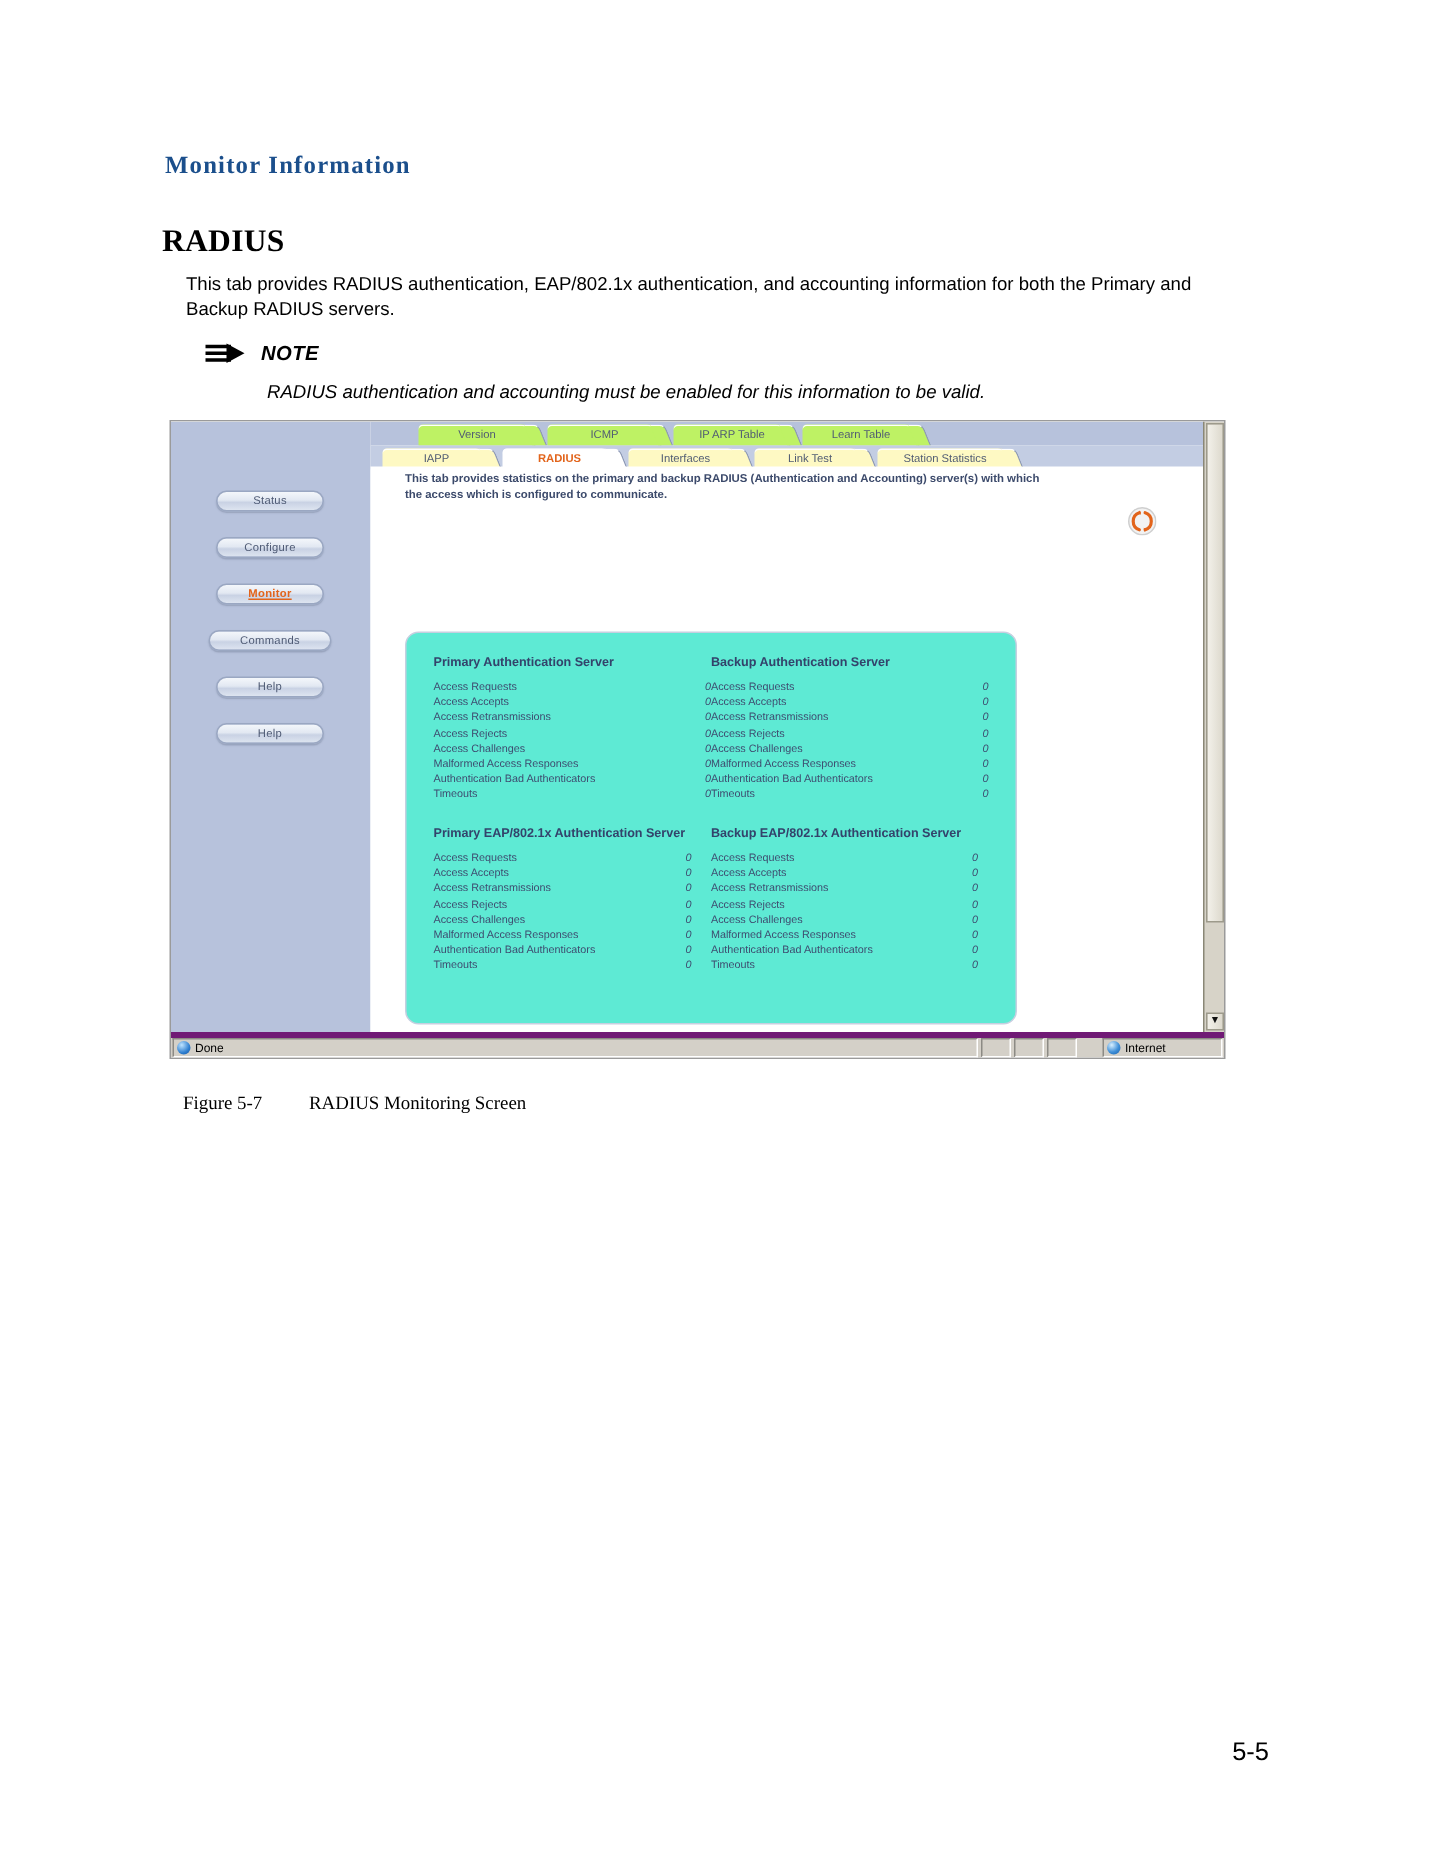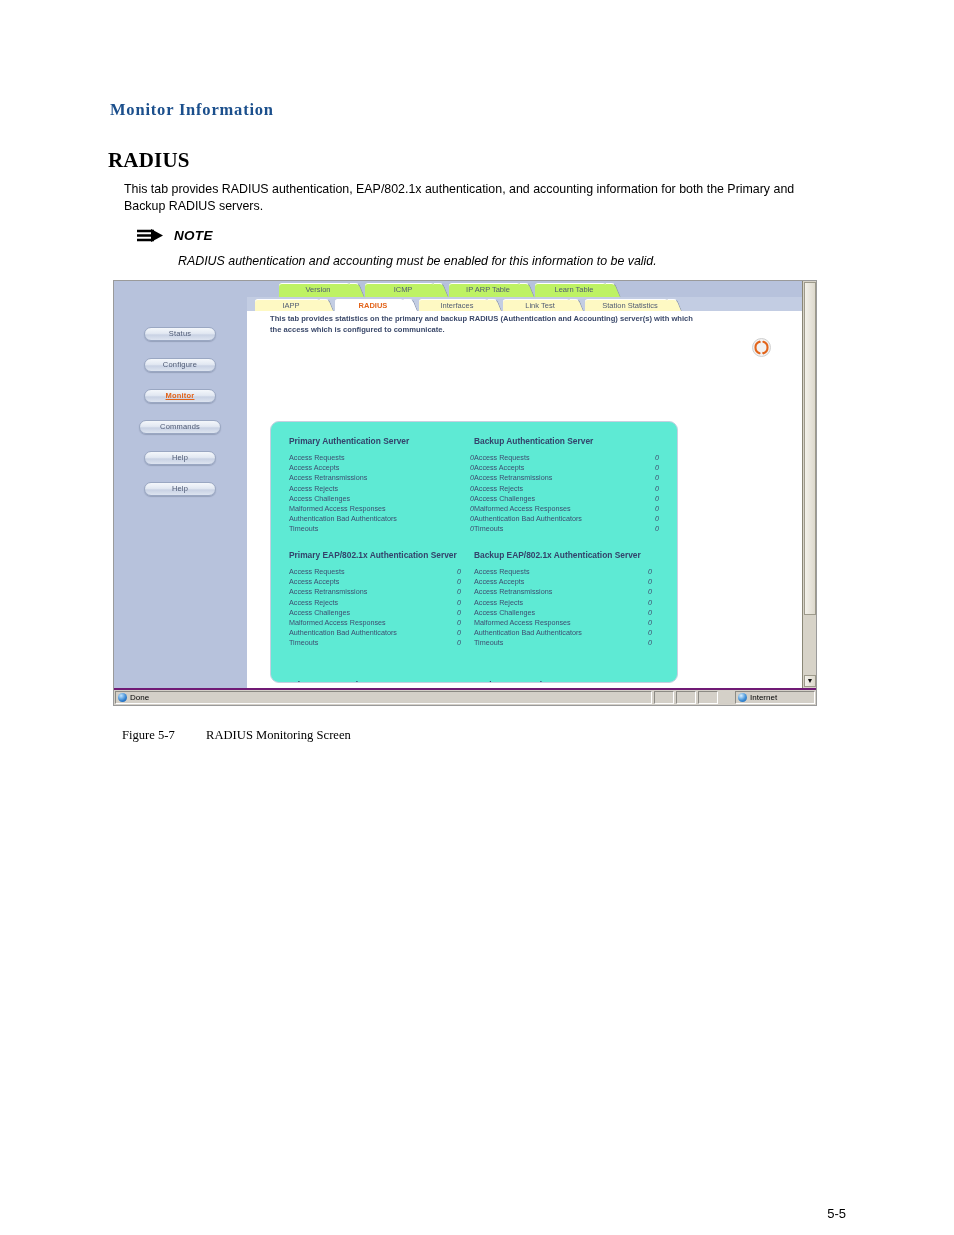--- a/index.html
+++ b/index.html
@@ -82,22 +82,22 @@
     top: 728px;
     font-family: "Liberation Serif", serif;
     font-weight: normal;
     font-size: 12.6px;
     color: #000;
   }
   .figure-caption .fc-num { display: inline-block; width: 84px; }
   .page-number {
     position: absolute;
     right: 108px;
-    top: 1206px;
-    font-size: 13px;
+    top: 1158px;
+    font-size: 17px;
     color: #000;
   }
 
   
   .screenshot {
     position: absolute;
     left: 113px;
     top: 280px;
     width: 704px;
     height: 426px;
@@ -268,21 +268,21 @@
   }
   .vscroll .arrow.bottom { bottom: 1px; }
 
   
   .statusbar {
     position: absolute;
     left: 0; bottom: 0;
     width: 702px;
     height: 17px;
     background: #d4d0c8;
-    border-top: 2px solid #701a75;
+    border-top: 4px solid #701a75;
     box-sizing: border-box;
     display: flex;
     align-items: center;
     font-size: 8px;
     color: #000;
   }
   .sb-pane {
     height: 13px;
     margin: 0 1px;
     border: 1px solid;

